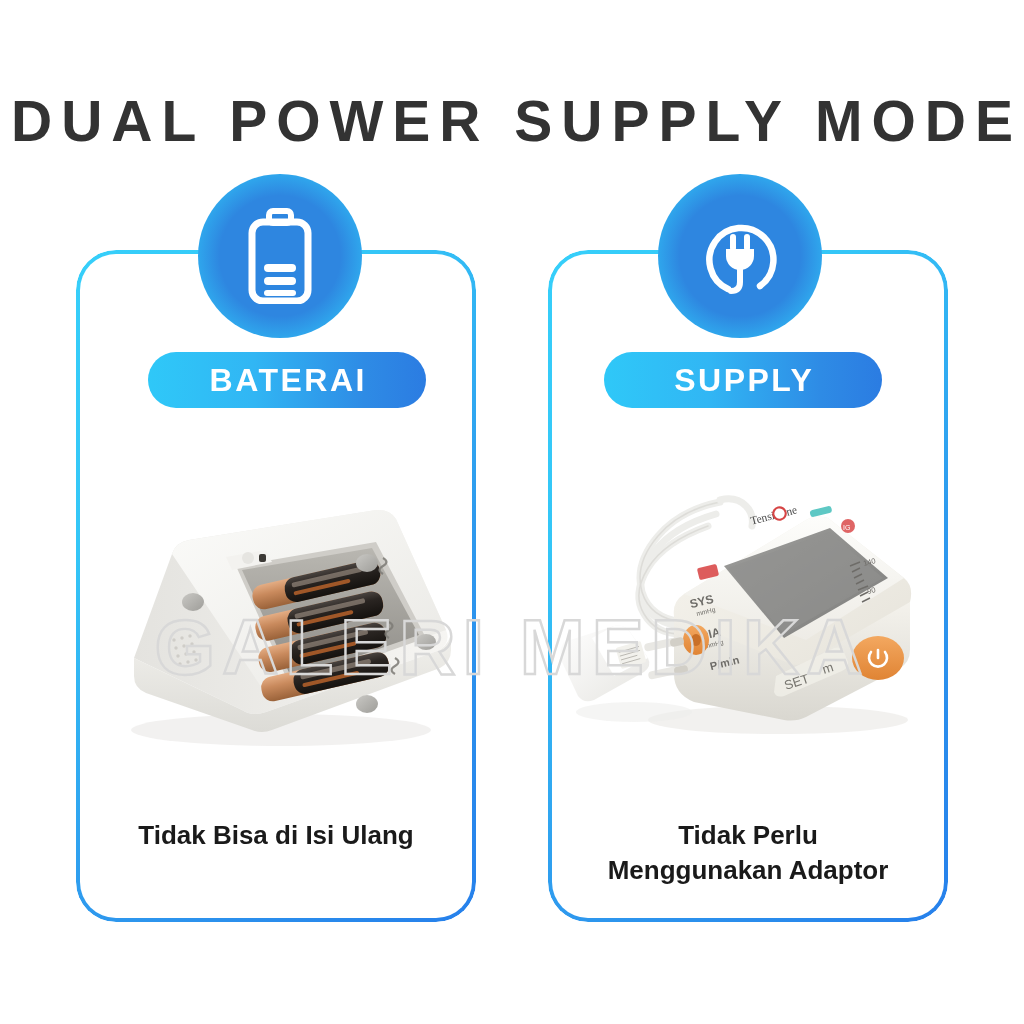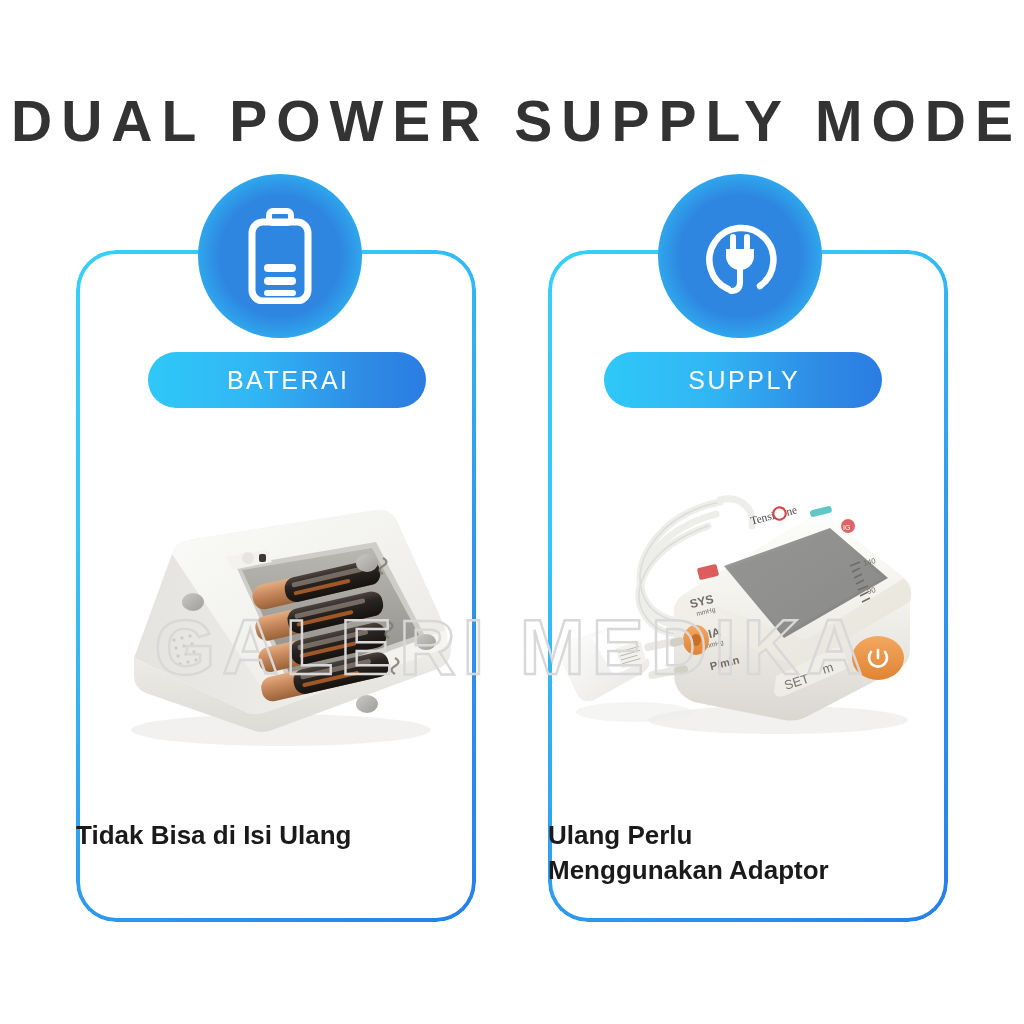--- a/index.html
+++ b/index.html
@@ -91,32 +91,32 @@
     display: flex;
     align-items: center;
     justify-content: center;
     z-index: 4;
   }
   .pill-left  { left: 148px; }
   .pill-right { left: 604px; }
 
   .pill-label {
     color: #ffffff;
-    font-size: 25px;
-    font-weight: normal;
+    font-size: 32px;
+    font-weight: bold;
     letter-spacing: 2.5px;
     text-indent: 2.5px;
   }
 
   
   .caption {
     position: absolute;
     top: 818px;
     width: 400px;
-    text-align: left;
+    text-align: center;
     font-size: 26px;
     font-weight: bold;
     color: #1a1a1a;
     line-height: 1.34;
   }
   .caption-left  { left: 76px; }
   .caption-right { left: 548px; }
   .caption div { white-space: nowrap; }
 
   
@@ -429,21 +429,21 @@
         <path d="M46 58 v14 q0 9 -9 9" fill="none" stroke="#ffffff" stroke-width="6" stroke-linecap="round"></path>
       </svg>
     </span>
   </div>
 
   <div class="pill pill-right">
     <span class="pill-label">SUPPLY</span>
   </div>
 
   <div class="caption caption-right">
-    <div>Ulang Perlu</div>
+    <div>Tidak Perlu</div>
     <div>Menggunakan Adaptor</div>
   </div>
 
   <div class="watermark">
     <svg width="1024" height="90" viewBox="0 0 1024 90" xmlns="http://www.w3.org/2000/svg">
       <text x="512" y="66" text-anchor="middle">GALERI MEDIKA</text>
     </svg>
   </div>
 
 </div>

